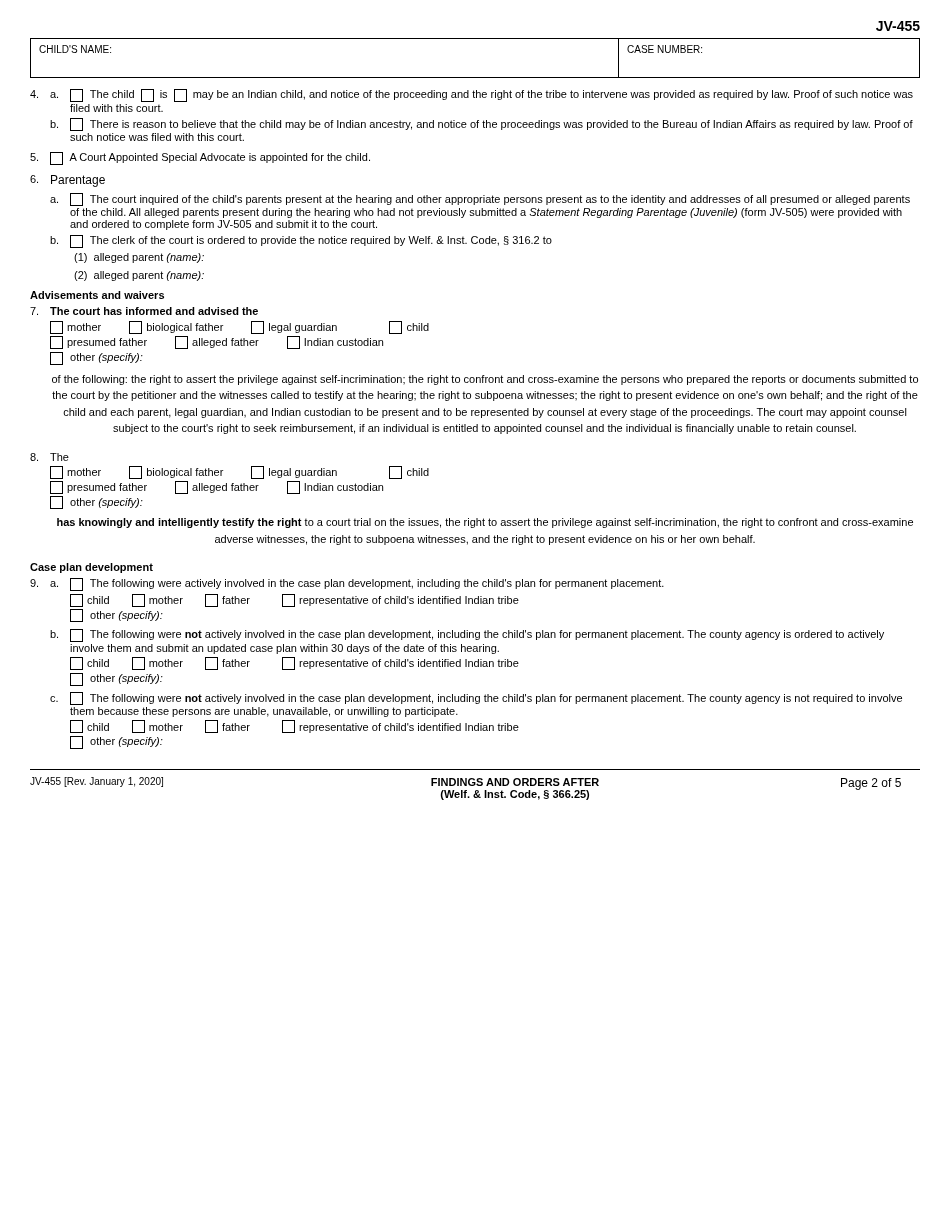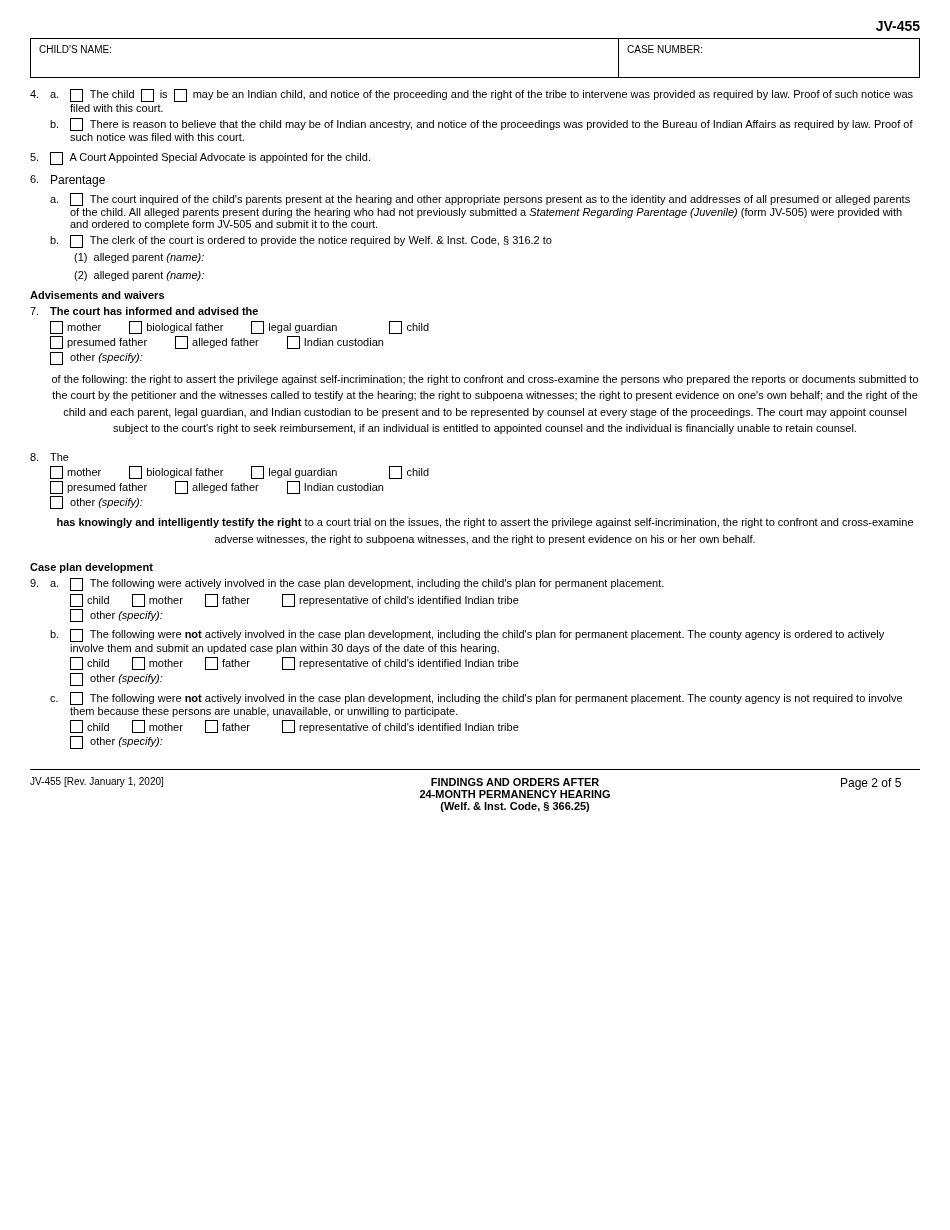--- a/index.html
+++ b/index.html
@@ -420,18 +420,17 @@
           <span>other <em>(specify):</em></span>
         </div>
       </span>
     </div>
   </div>
 
   <div class="footer">
     <div class="footer-left">JV-455 [Rev. January 1, 2020]</div>
     <div class="footer-center">
       <div>FINDINGS AND ORDERS AFTER</div>
-      <div>24-MONTH PERMANENCY HEARING</div>
       <div>(Welf. &amp; Inst. Code, § 366.25)</div>
     </div>
     <div class="footer-right">Page 2 of 5</div>
   </div>
 </div>
 
 </body></html>

